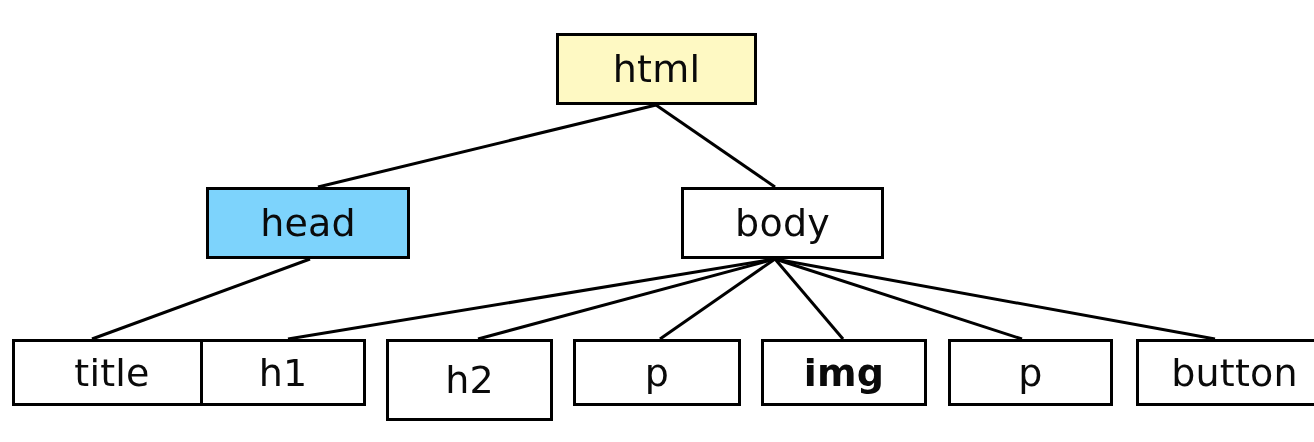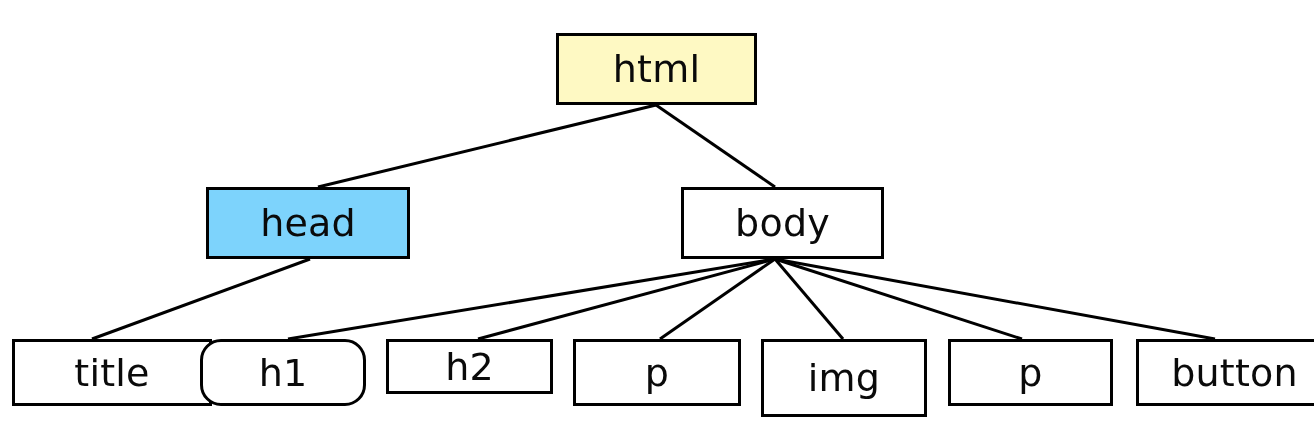--- a/index.html
+++ b/index.html
@@ -68,30 +68,30 @@
       </div>
       <div class="node-box" style="left: 206px; top: 187px; width: 204px; height: 72px; background: #7dd3fc; border-color: rgb(0, 0, 0); border-width: 3px;">
         <span class="node-label" style="color: rgb(10, 10, 10); font-size: 38px;">head</span>
       </div>
       <div class="node-box" style="left: 673px; top: 187px; width: 203px; height: 72px; background: rgb(255, 255, 255); border-color: rgb(0, 0, 0); border-width: 3px; margin-left: 8px;">
         <span class="node-label" style="color: rgb(10, 10, 10); font-size: 38px;">body</span>
       </div>
       <div class="node-box" style="left: 12px; top: 339px; width: 200px; height: 67px; background: rgb(255, 255, 255); border-color: rgb(0, 0, 0); border-width: 3px;">
         <span class="node-label" style="color: rgb(10, 10, 10); font-size: 38px;">title</span>
       </div>
-      <div class="node-box" style="left: 200px; top: 339px; width: 166px; height: 67px; background: rgb(255, 255, 255); border-color: rgb(0, 0, 0); border-width: 3px; border-radius: 21px;">
+      <div class="node-box" style="left: 200px; top: 339px; width: 166px; height: 67px; background: rgb(255, 255, 255); border-color: rgb(0, 0, 0); border-width: 3px;">
         <span class="node-label" style="color: rgb(10, 10, 10); font-size: 38px;">h1</span>
       </div>
-      <div class="node-box" style="left: 386px; top: 339px; width: 167px; height: 55px; background: rgb(255, 255, 255); border-color: rgb(0, 0, 0); border-width: 3px;">
+      <div class="node-box" style="left: 386px; top: 339px; width: 167px; height: 82px; background: rgb(255, 255, 255); border-color: rgb(0, 0, 0); border-width: 3px;">
         <span class="node-label" style="color: rgb(10, 10, 10); font-size: 38px;">h2</span>
       </div>
       <div class="node-box" style="left: 573px; top: 339px; width: 168px; height: 67px; background: rgb(255, 255, 255); border-color: rgb(0, 0, 0); border-width: 3px;">
         <span class="node-label" style="color: rgb(10, 10, 10); font-size: 38px;">p</span>
       </div>
-      <div class="node-box" style="left: 761px; top: 339px; width: 166px; height: 78px; background: rgb(255, 255, 255); border-color: rgb(0, 0, 0); border-width: 3px;">
+      <div class="node-box" style="left: 761px; top: 339px; width: 166px; height: 67px; background: rgb(255, 255, 255); border-color: rgb(0, 0, 0); border-width: 3px; font-weight: bold;">
         <span class="node-label" style="color: rgb(10, 10, 10); font-size: 38px;">img</span>
       </div>
       <div class="node-box" style="left: 948px; top: 339px; width: 165px; height: 67px; background: rgb(255, 255, 255); border-color: rgb(0, 0, 0); border-width: 3px;">
         <span class="node-label" style="color: rgb(10, 10, 10); font-size: 38px;">p</span>
       </div>
       <div class="node-box" style="left: 1136px; top: 339px; width: 197px; height: 67px; background: rgb(255, 255, 255); border-color: rgb(0, 0, 0); border-width: 3px;">
         <span class="node-label" style="color: rgb(10, 10, 10); font-size: 38px;">button</span>
       </div>
     </div>
 </div>

